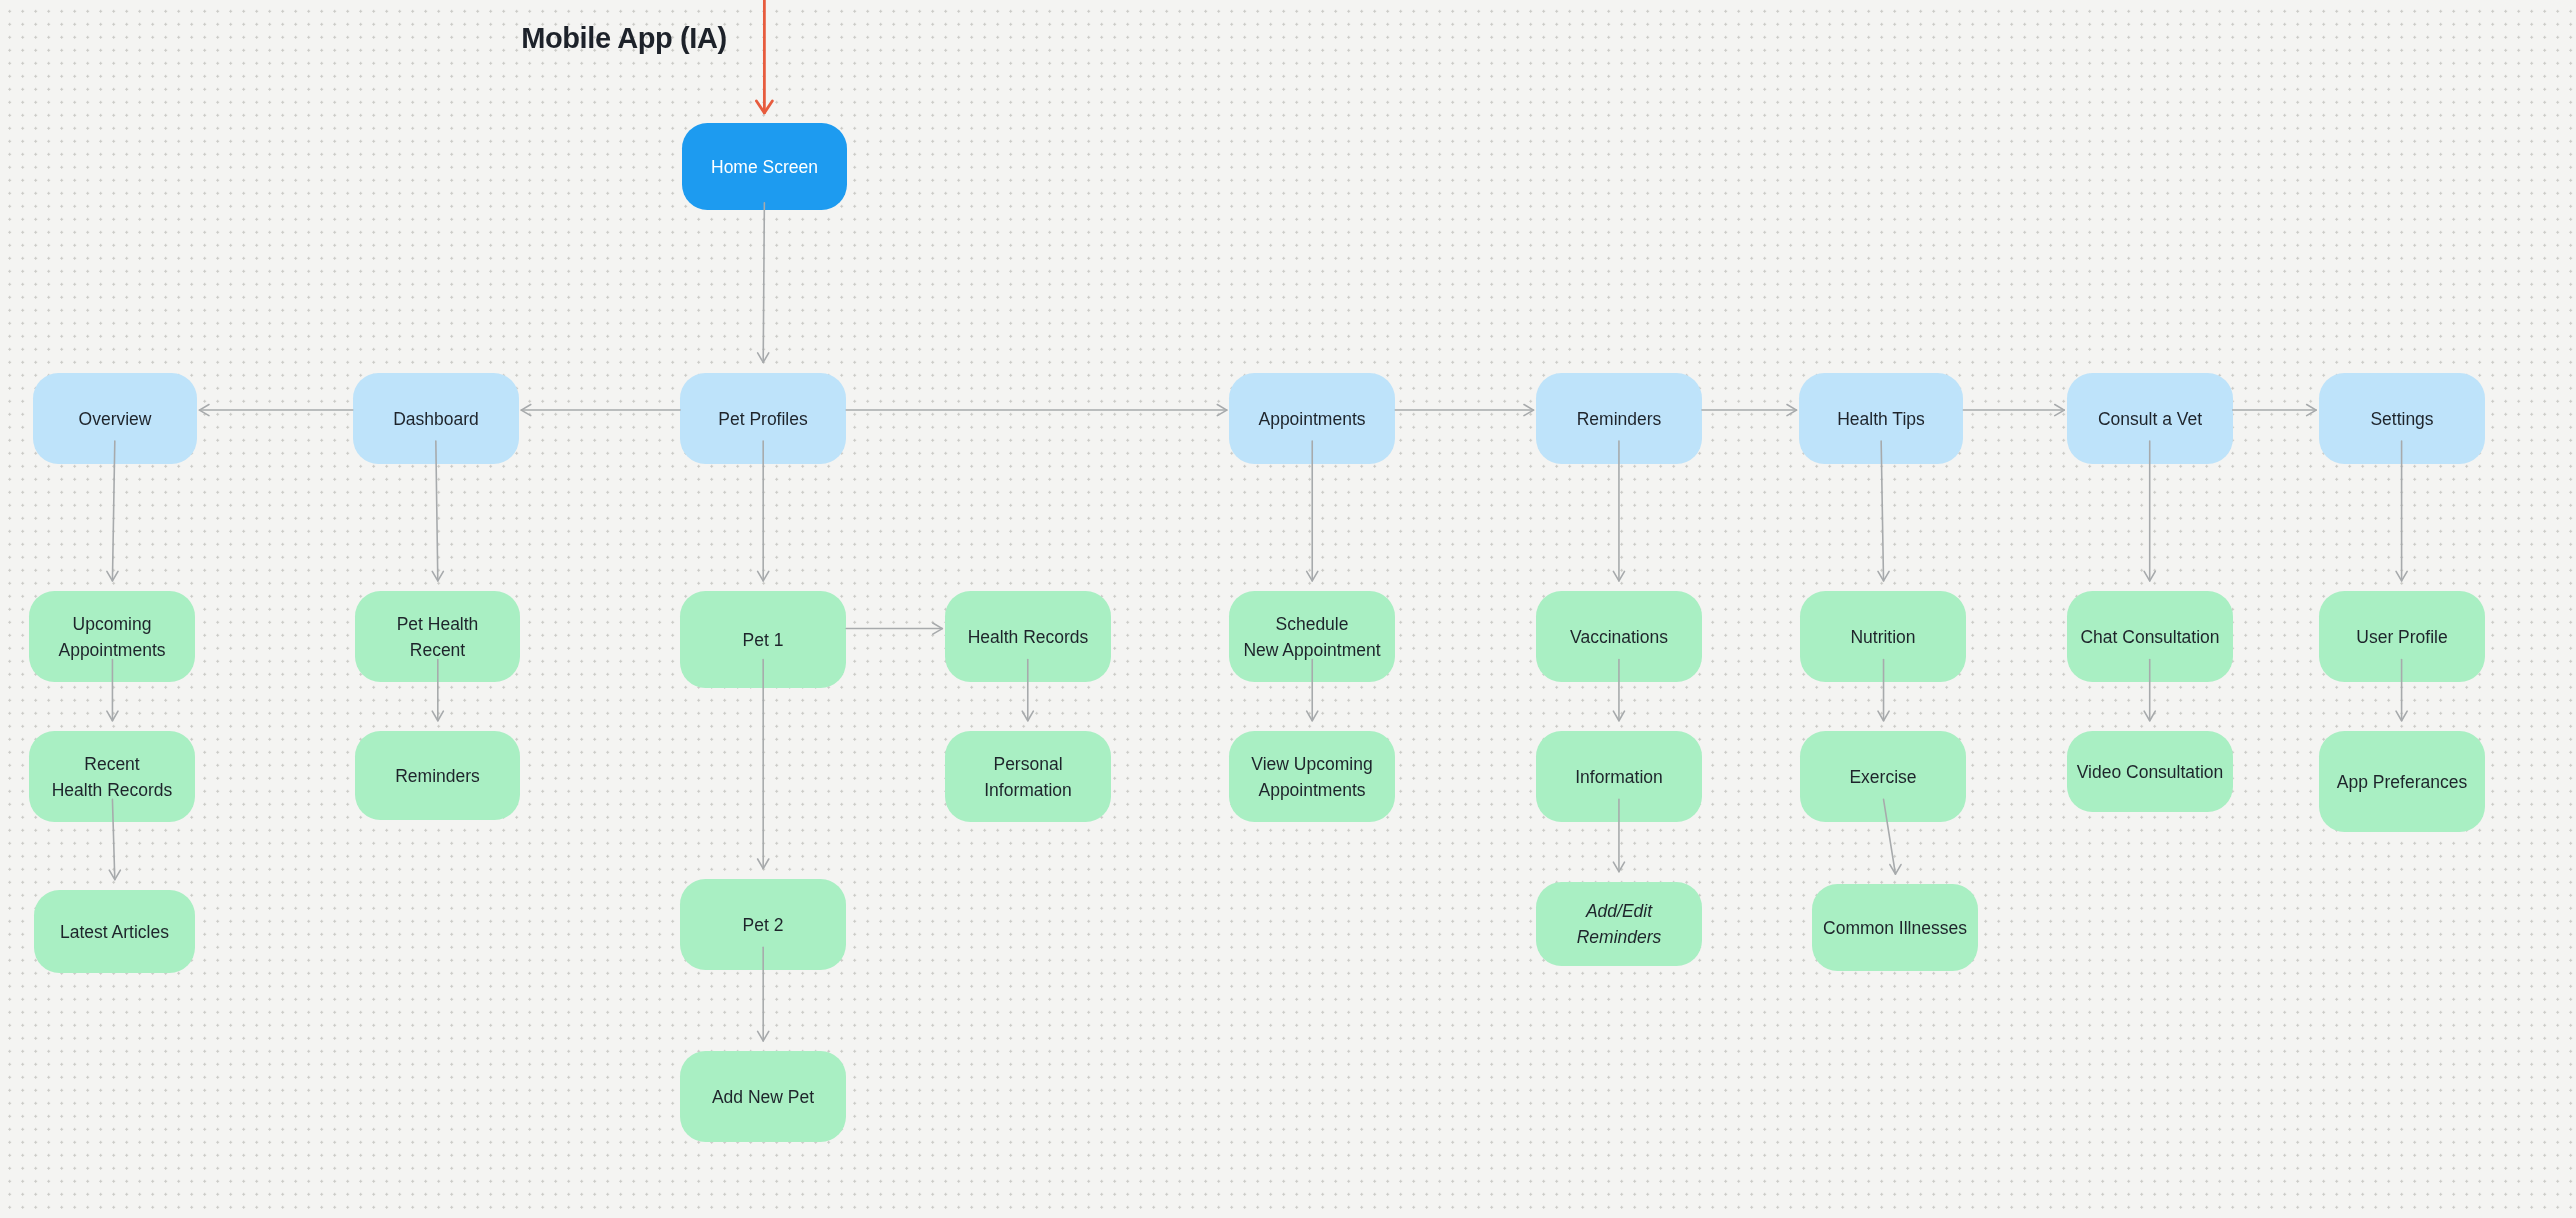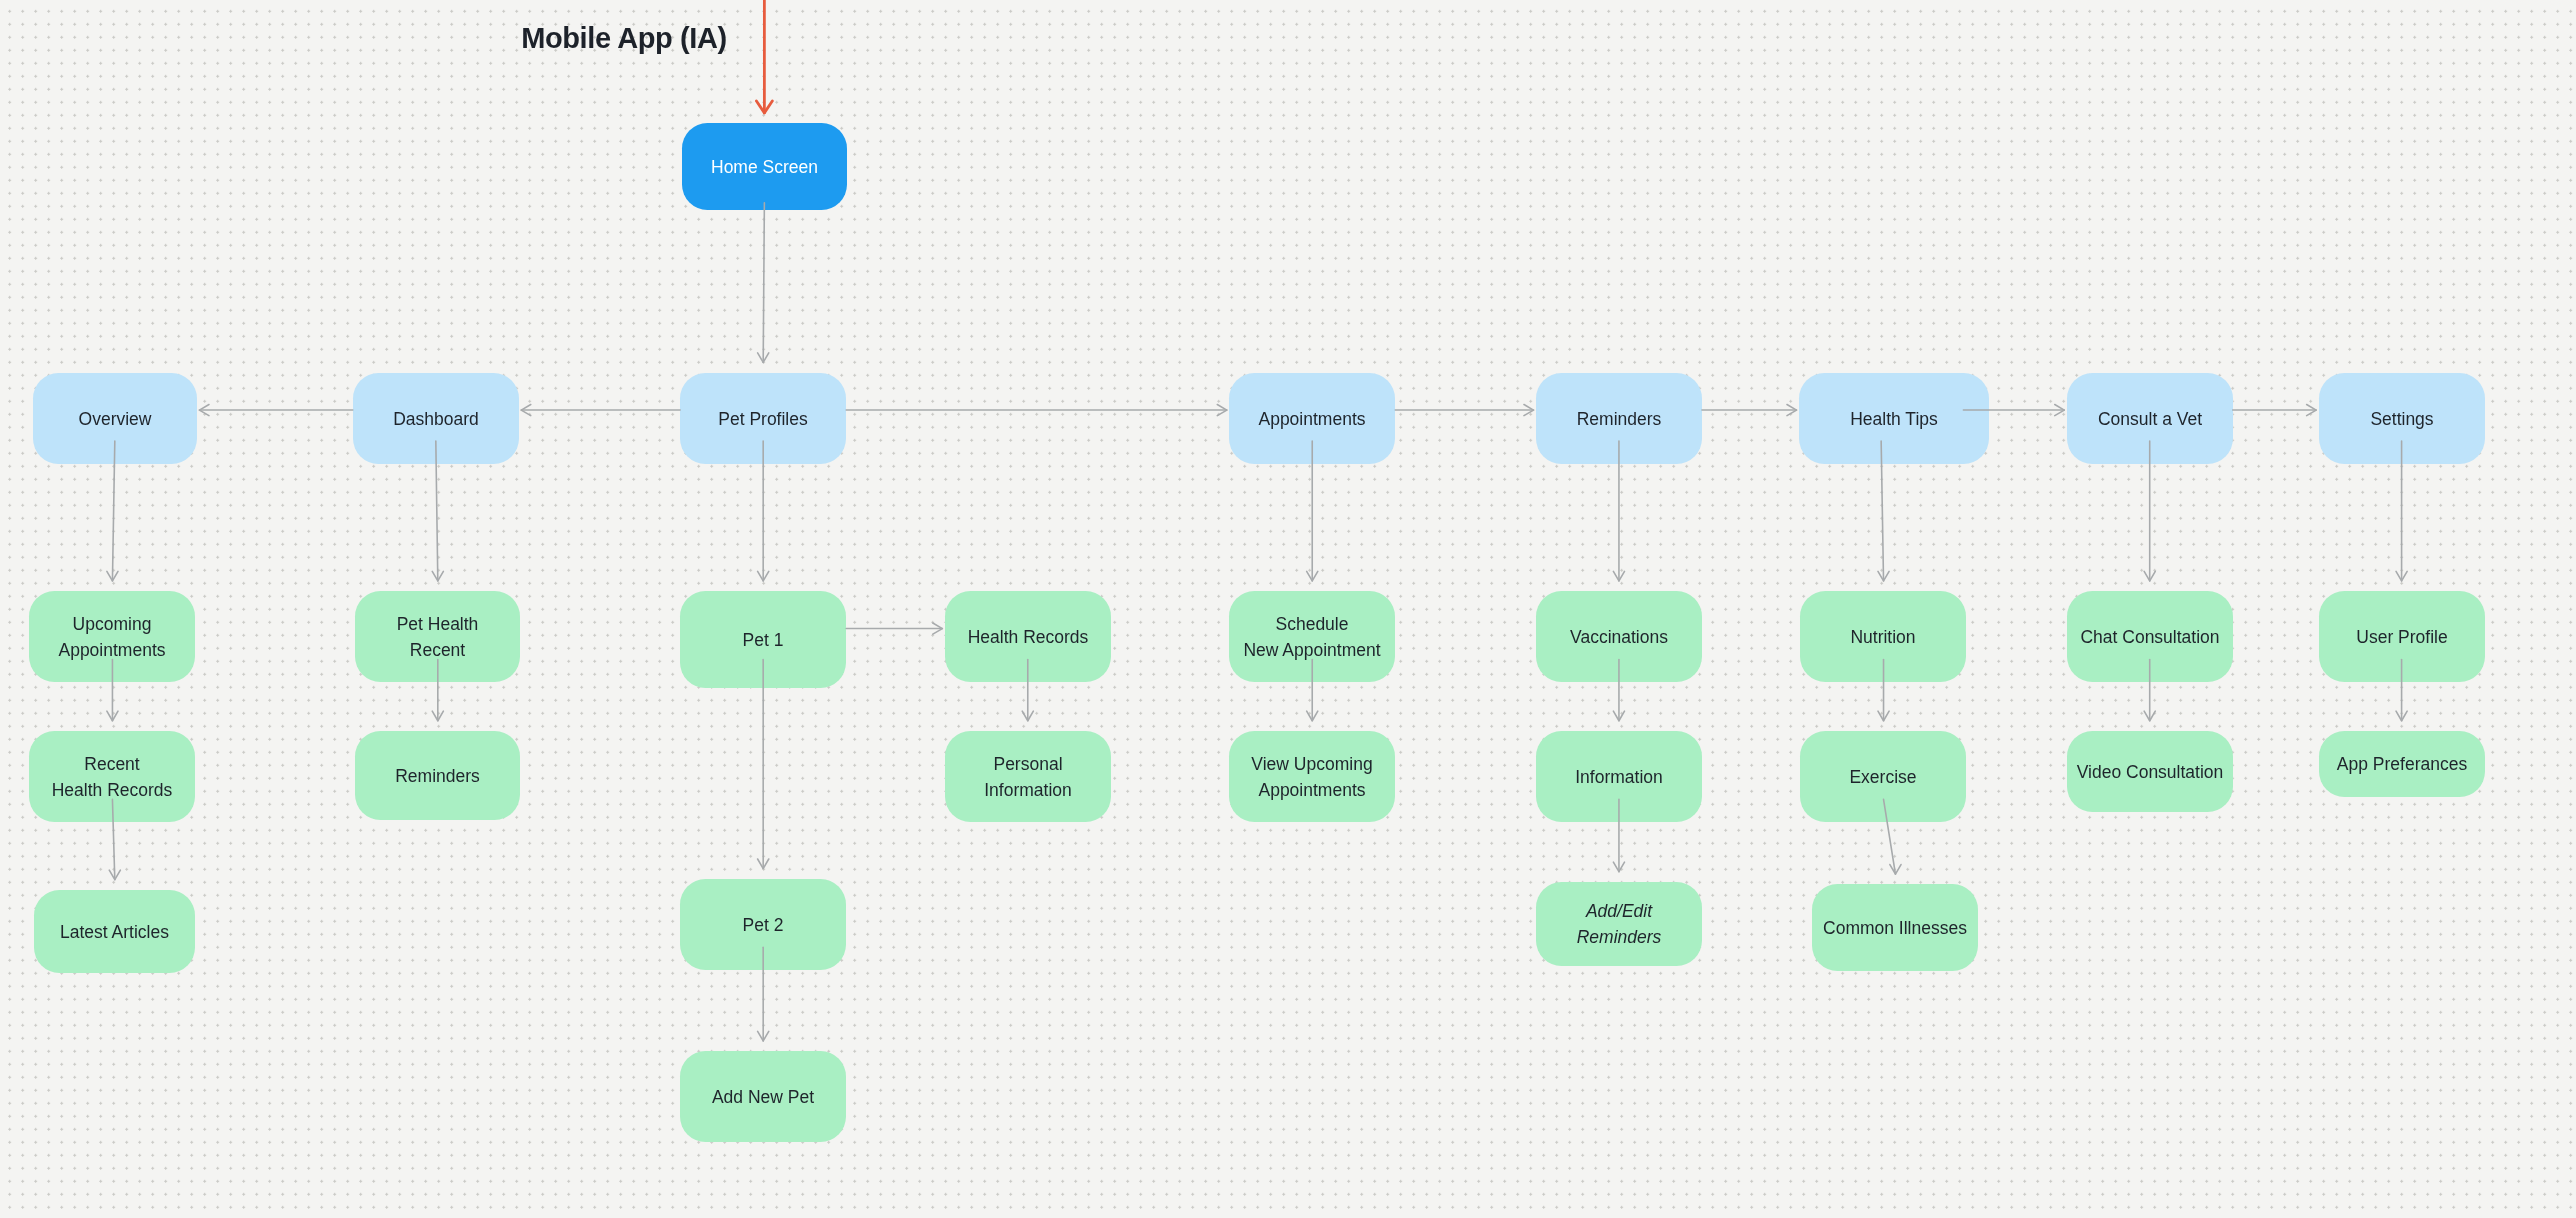--- a/index.html
+++ b/index.html
@@ -47,21 +47,21 @@
       </div>
       <div class="node secondary" style="left: 680px; top: 365px; width: 166px; height: 91px;">
         <span>Pet Profiles</span>
       </div>
       <div class="node secondary" style="left: 1229px; top: 365px; width: 166px; height: 91px;">
         <span>Appointments</span>
       </div>
       <div class="node secondary" style="left: 1536px; top: 365px; width: 166px; height: 91px;">
         <span>Reminders</span>
       </div>
-      <div class="node secondary" style="left: 1799px; top: 365px; width: 190px; height: 91px;">
+      <div class="node secondary" style="left: 1799px; top: 365px; width: 164px; height: 91px;">
         <span>Health Tips</span>
       </div>
       <div class="node secondary" style="left: 2067px; top: 365px; width: 166px; height: 91px;">
         <span>Consult a Vet</span>
       </div>
       <div class="node secondary" style="left: 2319px; top: 365px; width: 166px; height: 91px;">
         <span>Settings</span>
       </div>
       <div class="node leaf" style="left: 29px; top: 583px; width: 166px; height: 91px;">
         <span>Upcoming</span>
@@ -110,21 +110,21 @@
       </div>
       <div class="node leaf" style="left: 1536px; top: 723px; width: 166px; height: 91px;">
         <span>Information</span>
       </div>
       <div class="node leaf" style="left: 1800px; top: 723px; width: 166px; height: 91px;">
         <span>Exercise</span>
       </div>
       <div class="node leaf" style="left: 2067px; top: 723px; width: 166px; height: 81px;">
         <span>Video Consultation</span>
       </div>
-      <div class="node leaf" style="left: 2319px; top: 723px; width: 166px; height: 66px;">
+      <div class="node leaf" style="left: 2319px; top: 723px; width: 166px; height: 101px;">
         <span>App Preferances</span>
       </div>
       <div class="node leaf" style="left: 34px; top: 882px; width: 161px; height: 83px;">
         <span>Latest Articles</span>
       </div>
       <div class="node leaf" style="left: 680px; top: 871px; width: 166px; height: 91px;">
         <span>Pet 2</span>
       </div>
       <div class="node leaf" style="left: 1536px; top: 874px; width: 166px; height: 84px; font-style: italic;">
         <span>Add/Edit</span>

